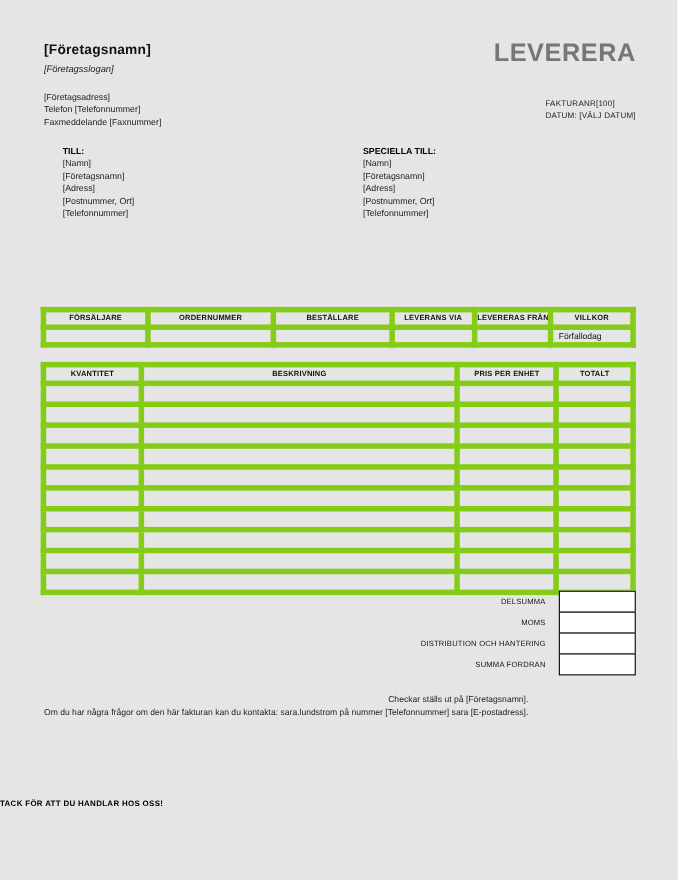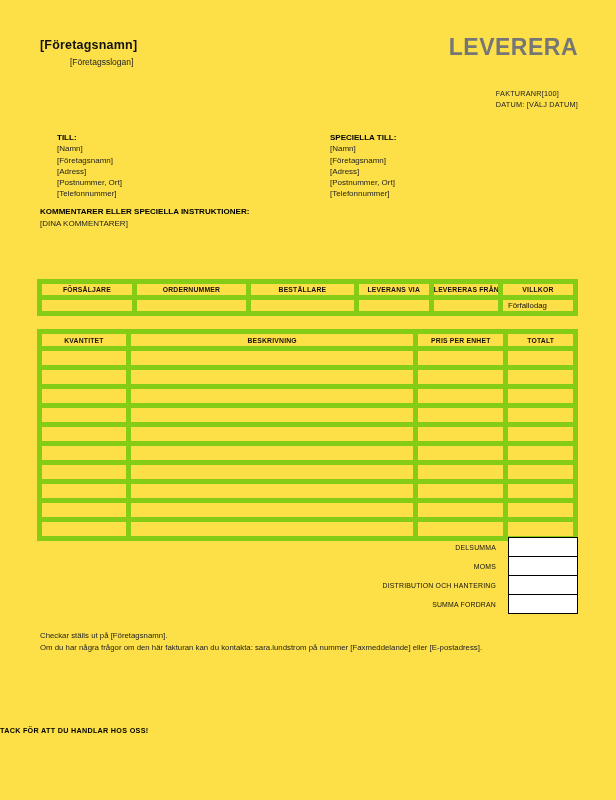--- a/index.html
+++ b/index.html
@@ -5,28 +5,28 @@
   * { margin:0; padding:0; box-sizing:border-box; }
   html,body { background:#ffffff; }
   body {
     font-family:"Liberation Sans", sans-serif;
     color:#111;
     width:616px; height:800px;
   }
   .page {
     position:relative;
     width:616px; height:800px;
-    background:#fde047;
+    background:#e5e5e5;
     overflow:hidden;
   }
 
   
   .company-block { position:absolute; left:40px; top:38px; }
   .company-name  { font-size:12.5px; font-weight:bold; letter-spacing:.2px; }
-  .company-slogan{ font-size:8.5px; margin-top:5px; color:#222;margin-left:30px; }
+  .company-slogan{ font-size:8.5px; font-style:italic; margin-top:5px; color:#222; }
   .company-contact { position:absolute; left:40px; top:83px; font-size:8px; line-height:11.3px; color:#222; }
 
   .doc-title {
     position:absolute; right:38px; top:34px;
     font-size:23px; font-weight:bold; letter-spacing:.5px;
     color:#767676;
   }
   .meta-block {
     position:absolute; right:38px; top:88px;
     text-align:left; font-size:7.3px; line-height:11px;
@@ -56,31 +56,36 @@
   .items-table td { height:19px; font-size:7.8px; padding:0 4px; }
 
   
   .totals { position:absolute; left:37px; top:537px; width:541px; }
   .totals-row { display:flex; align-items:center; height:20px; }
   .totals-row + .totals-row { margin-top:-1px; }
   .totals-label { flex:1; text-align:right; font-size:6.9px; letter-spacing:.2px; padding-right:12px; color:#111; }
   .totals-box { width:70px; height:100%; border:1px solid #000; font-size:7.8px; padding:0 4px; display:flex; align-items:center; background:#fff; }
 
   
-  .footer-notes { position:absolute; left:40px; top:630px; font-size:7.8px; line-height:11.8px; color:#222; }
+  .footer-notes { position:absolute; left:40px; top:630px; font-size:7.8px; line-height:11.8px; color:#222;text-align:right; }
   .thanks-line { position:absolute; left:0; right:0; top:726px; text-align:left; font-size:7.2px; font-weight:bold; letter-spacing:.3px; color:#000; }
 </style>
 </head>
 <body>
 
 <div class="page">
 
   <div class="company-block">
     <div class="company-name">[Företagsnamn]</div>
     <div class="company-slogan">[Företagsslogan]</div>
+  </div>
+  <div class="company-contact">
+    <div>[Företagsadress]</div>
+    <div>Telefon [Telefonnummer]</div>
+    <div>Faxmeddelande [Faxnummer]</div>
   </div>
 
   <div class="doc-title" style="color: rgb(118, 118, 118);">LEVERERA</div>
   <div class="meta-block">
     <div>FAKTURANR[100]</div>
     <div>DATUM: [VÄLJ DATUM]</div>
   </div>
 
   <div class="addr-block addr-bill">
     <div class="addr-heading">TILL:</div>
@@ -93,24 +98,20 @@
 
   <div class="addr-block addr-ship">
     <div class="addr-heading">SPECIELLA TILL:</div>
     <div>[Namn]</div>
     <div>[Företagsnamn]</div>
     <div>[Adress]</div>
     <div>[Postnummer, Ort]</div>
     <div>[Telefonnummer]</div>
   </div>
 
-  <div class="comments-block">
-    <div class="comments-heading">KOMMENTARER ELLER SPECIELLA INSTRUKTIONER:</div>
-    <div>[DINA KOMMENTARER]</div>
-  </div>
 
   <table class="order-table">
     <colgroup>
       <col style="width:17.7%">
         <col style="width:21.3%">
         <col style="width:20.1%">
       <col style="width:14.0%">
         <col style="width:12.9%">
         <col style="width:14.0%">
     </colgroup>
@@ -229,17 +230,17 @@
       <div class="totals-box"></div>
     </div>
     <div class="totals-row">
       <div class="totals-label">SUMMA FORDRAN</div>
       <div class="totals-box"></div>
     </div>
   </div>
 
   <div class="footer-notes">
     <div>Checkar ställs ut på [Företagsnamn].</div>
-    <div>Om du har några frågor om den här fakturan kan du kontakta: sara.lundstrom på nummer [Faxmeddelande] eller [E-postadress].</div>
+    <div>Om du har några frågor om den här fakturan kan du kontakta: sara.lundstrom på nummer [Telefonnummer] sara [E-postadress].</div>
   </div>
   <div class="thanks-line">TACK FÖR ATT DU HANDLAR HOS OSS!</div>
 
 </div>
 
 </body></html>

